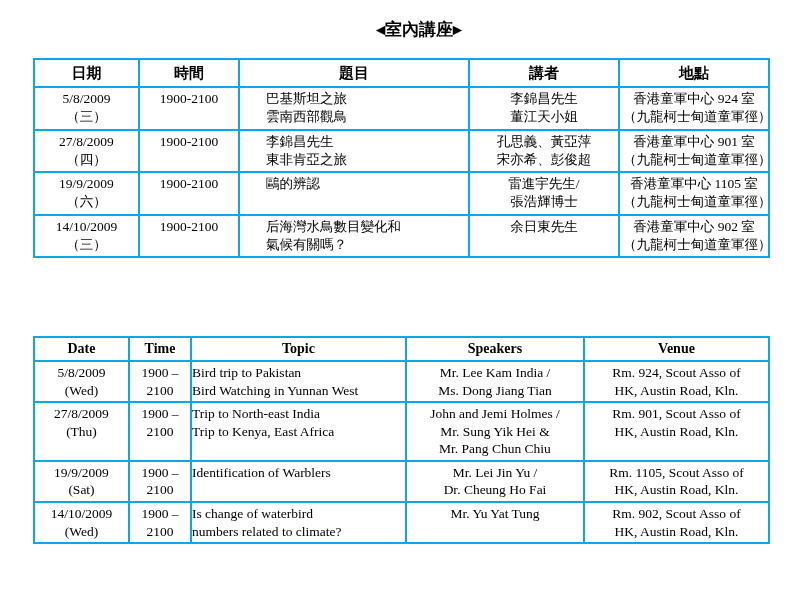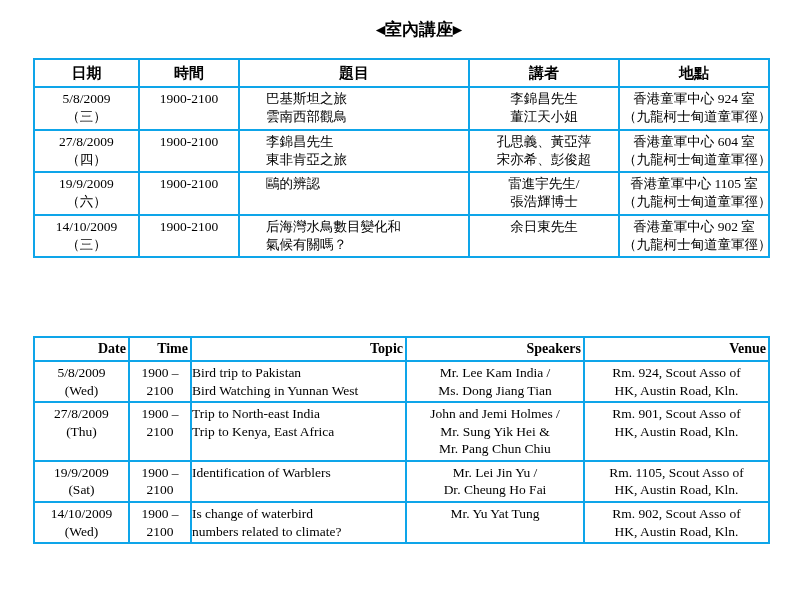--- a/index.html
+++ b/index.html
@@ -76,21 +76,21 @@
   }
   .tbl-english {
     position: absolute;
     top: 336px;
     left: 33px;
     width: 735px;
     font-size: 13.5px;
     line-height: 1.3;
   }
   .tbl-english th {
-    text-align: right;
+    text-align: center;
     font-weight: bold;
     font-size: 14px;
     padding: 2px 2px;
   }
   .tbl-english td {
     text-align: center;
     padding: 2px 3px;
   }
   .tbl-english td.topic {
     text-align: left;
@@ -157,21 +157,21 @@
         </td>
         <td class="topic">
           <span class="cell-line">李錦昌先生</span>
           <span class="cell-line">東非肯亞之旅</span>
         </td>
         <td>
           <span class="cell-line">孔思義、黃亞萍</span>
           <span class="cell-line">宋亦希、彭俊超</span>
         </td>
         <td class="venue">
-          <span class="cell-line">香港童軍中心 604 室</span>
+          <span class="cell-line">香港童軍中心 901 室</span>
           <span class="cell-line">（九龍柯士甸道童軍徑）</span>
         </td>
       </tr>
       <tr>
         <td class="date">
           <span class="cell-line">19/9/2009</span>
           <span class="cell-line">（六）</span>
         </td>
         <td class="time">
           <span class="cell-line">1900-2100</span>

